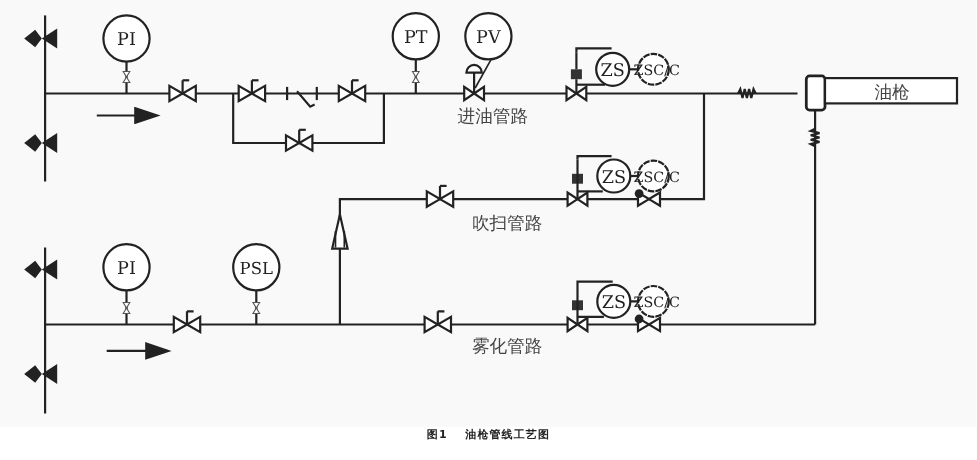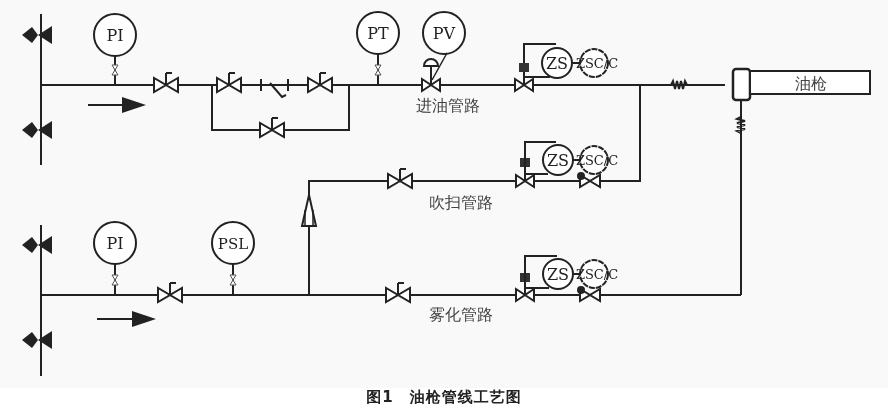--- a/index.html
+++ b/index.html
@@ -1,20 +1,20 @@
 <!DOCTYPE html>
 <html><head>
 <meta charset="utf-8">
 <style>
   html, body { margin: 0; padding: 0; background: #ffffff; }
   body { width: 888px; height: 418px; overflow: hidden; position: relative; }
   #canvas { position: absolute; left: 0; top: 0; width: 888px; height: 408px; background: #f9f9f9; }
   svg text { font-family: "DejaVu Serif", "Liberation Serif", serif; fill: #222; }
   .caption { position: absolute; left: 0; top: 388px; width: 888px; text-align: center;
-             font-family: "DejaVu Sans", "Liberation Sans", sans-serif; font-size: 15px; font-weight: bold; color: #222; letter-spacing: 1px; background:#fff; height: 30px;}
+             font-family: "DejaVu Sans", "Liberation Sans", sans-serif; font-size: 10px; font-weight: bold; color: #222; letter-spacing: 1px; background:#fff; height: 30px;}
   .caption span { margin: 0 8px; }
   .cn { font-family: "DejaVu Sans", "Liberation Sans", sans-serif; font-size: 16px; fill: #444; }
 </style>
 </head>
 <body>
 
 <div id="canvas">
 <svg width="888" height="418" viewBox="0 0 888 418" xmlns="http://www.w3.org/2000/svg">
   <defs>
     <g id="gate-valve">

